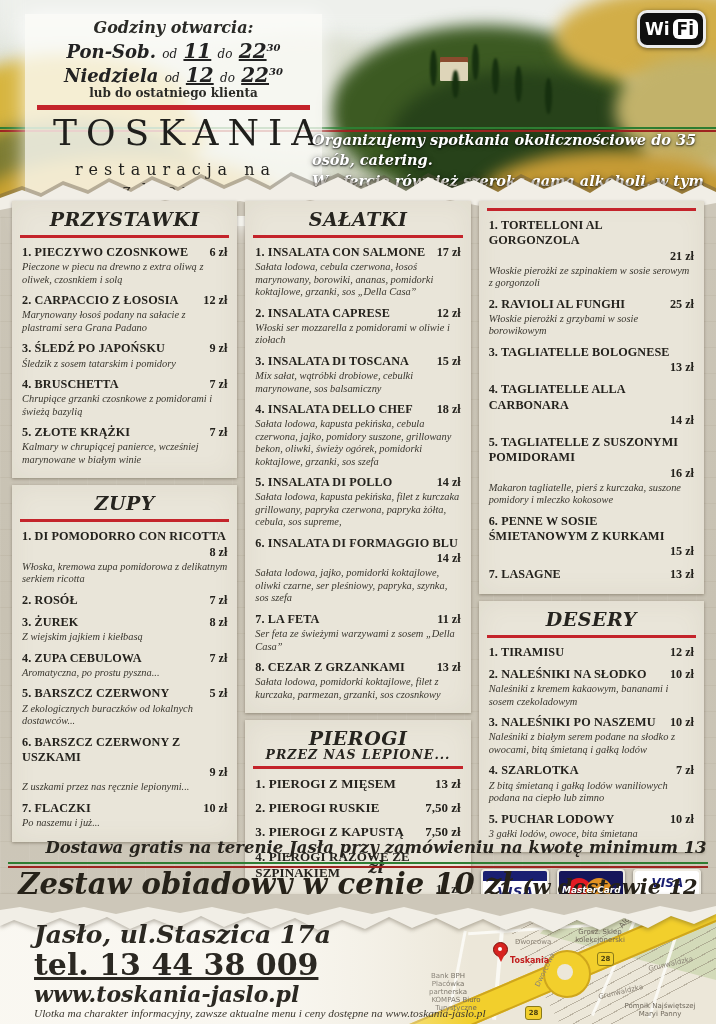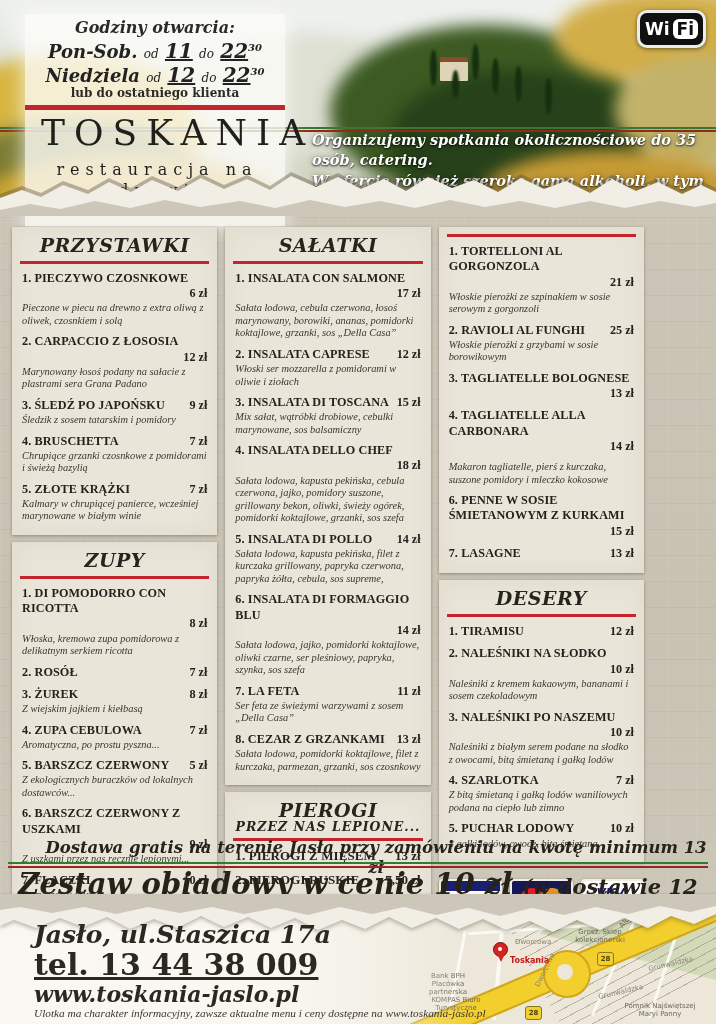--- a/index.html
+++ b/index.html
@@ -25,41 +25,41 @@
   .b9{left:480px;top:150px;width:270px;height:95px;background:#c69b35;}
   .b10{left:0;top:-45px;width:716px;height:85px;background:#eef0ec;filter:blur(12px);border-radius:0;}
   .house{position:absolute;left:440px;top:62px;width:28px;height:19px;background:#ded5b9;
     box-shadow:0 -5px 0 #8a4b2e;border-radius:1px;}
   .cy{position:absolute;width:7px;height:36px;border-radius:50%;background:#16300f;filter:blur(1px);}
   .cy1{left:430px;top:50px}.cy2{left:472px;top:44px}.cy3{left:492px;top:58px}.cy4{left:515px;top:66px}.cy5{left:545px;top:78px}.cy6{left:452px;top:70px;height:28px}
   .flagline{position:absolute;left:0;right:0;height:2px;}
   .fl-green{top:127px;background:#2e7d32;}
   .fl-red{top:130px;background:#9e2420;}
   
-  .panel{position:absolute;left:25px;top:14px;width:260px;box-sizing:border-box;
-    background:rgba(252,252,249,.8);padding:4px 10px 8px;text-align:center;
+  .panel{position:absolute;left:25px;top:14px;width:297px;box-sizing:border-box;
+    background:rgba(252,252,249,.8);padding:4px 22px 8px;text-align:center;
     box-shadow:0 0 20px rgba(255,255,255,.85);}
   .hours-title{font:700 italic 16px/1.3 "DejaVu Serif",serif;color:#2a2a26;}
   .hline{font:700 italic 18px/1.22 "DejaVu Serif",serif;color:#222;}
   .hline .sm{font:400 italic 12px "DejaVu Serif",serif;}
   .hline .big{font:700 italic 20px "DejaVu Serif",serif;text-decoration:underline;}
   .hline sup{font:700 italic 10px "DejaVu Serif",serif;}
   .hours-note{font:700 12px/1.1 "DejaVu Serif",serif;color:#2a2a26;}
   .redbar{height:5px;background:#c4242b;margin:5px -10px 4px;}
   .brand{font:400 36px/1.05 "DejaVu Serif",serif;letter-spacing:9px;color:#1f1f1c;margin:2px 0 0 6px;}
   .brand-sub{font:400 16px/1.3 "DejaVu Serif",serif;letter-spacing:6px;color:#1f1f1c;margin:8px 0 0 4px;}
   .wifi{position:absolute;top:10px;right:10px;height:32px;background:#101010;border:3px solid rgba(255,255,255,.92);
     border-radius:10px;display:flex;align-items:center;padding:0 5px;gap:3px;box-shadow:0 1px 4px rgba(0,0,0,.5);}
   .wifi .wi{color:#fff;font:700 17px "DejaVu Sans",sans-serif;}
   .wifi .fi{background:#fff;color:#101010;border-radius:6px;padding:0 4px;font:700 17px "DejaVu Sans",sans-serif;}
   .tagline{position:absolute;left:312px;top:130px;width:398px;color:#fff;
     font:700 italic 14.5px/1.4 "DejaVu Serif",serif;text-shadow:0 1px 2px rgba(0,0,0,.85),0 0 6px rgba(0,0,0,.4);}
   .torn-top{position:absolute;left:0;top:168px;width:716px;height:48px;}
   
-  .menu-grid{position:absolute;left:12px;top:227px;width:632px;display:flex;gap:8px;}
+  .menu-grid{position:absolute;left:12px;top:201px;width:692px;display:flex;gap:8px;justify-content:flex-end;}
   .col{flex:1;display:flex;flex-direction:column;gap:7px;min-width:0;}
   .menu-box{background:#e9e5d9;padding:7px 10px 5px;box-sizing:border-box;
     box-shadow:0 1px 3px rgba(40,30,10,.35), inset 0 0 26px rgba(120,100,60,.08);}
   .sec-title{font:700 italic 19px/1.15 "DejaVu Serif",serif;text-align:center;letter-spacing:.5px;
     color:#26241f;margin:1px 0 4px;}
   .sec-sub{font:700 italic 12.5px/1.1 "DejaVu Serif",serif;text-align:center;letter-spacing:1px;color:#26241f;margin:-2px 0 4px;}
   .sec-rule{height:3px;background:#c4242b;margin:0 -2px 7px;}
   .item{margin-bottom:7px;}
   .item .row{display:flex;flex-wrap:wrap;align-items:baseline;}
   .nm{font:700 12.2px/1.25 "Liberation Serif",serif;color:#24221d;letter-spacing:.1px;}
@@ -461,20 +461,24 @@
 
             <div class="item">
               <div class="row">
                 <span class="nm">4. TAGLIATELLE ALLA CARBONARA</span>
                 <span class="pr">14 zł</span>
               </div>
 
             </div>
 
             <div class="item">
+              <div class="row">
+                <span class="nm">5. TAGLIATELLE Z SUSZONYMI POMIDORAMI</span>
+                <span class="pr">16 zł</span>
+              </div>
               <div class="ds">Makaron tagliatelle, pierś z kurczaka, suszone pomidory i mleczko kokosowe</div>
             </div>
 
             <div class="item">
               <div class="row">
                 <span class="nm">6. PENNE W SOSIE ŚMIETANOWYM Z KURKAMI</span>
                 <span class="pr">15 zł</span>
               </div>
 
             </div>

